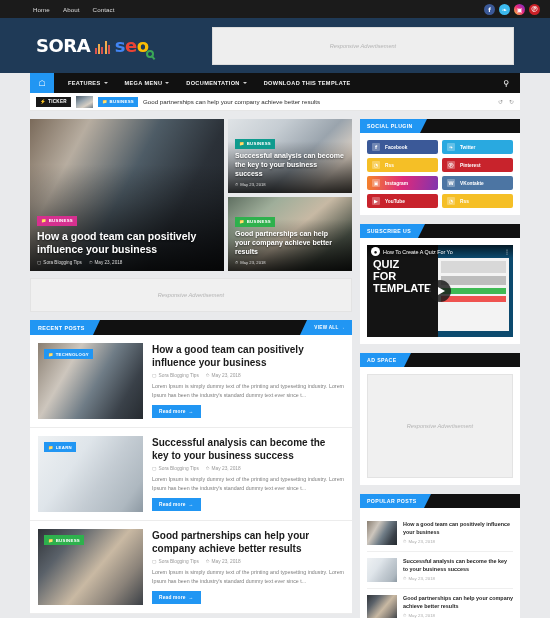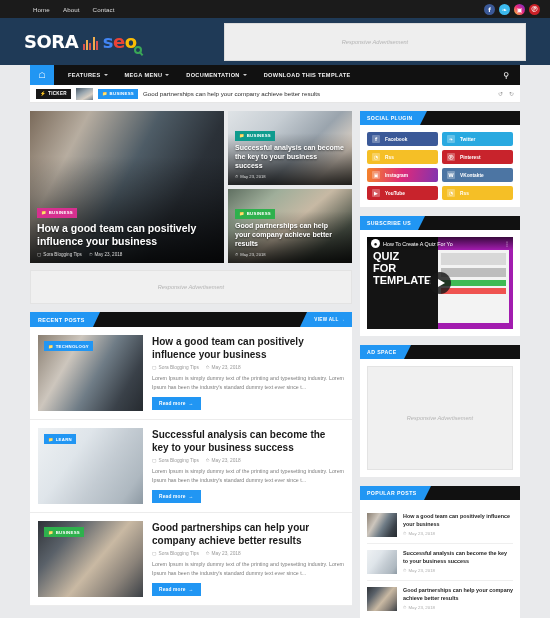--- a/index.html
+++ b/index.html
@@ -25,22 +25,22 @@
   .topbar-social { margin-left: auto; display: flex; gap: 4px; align-items: center; }
   .tsoc {
     width: 11px; height: 11px; border-radius: 50%;
     display: flex; align-items: center; justify-content: center;
     color: #fff; font-size: 6px; font-weight: bold;
     font-family: "DejaVu Sans", sans-serif;
   }
 
   
   .header {
-    background: #1f3a57; height: 47px;
-    display: flex; align-items: center; padding: 0 24px; justify-content: flex-end;
+    background: #1f3a57; height: 55px;
+    display: flex; align-items: center; padding: 0 36px; justify-content: flex-end;
   }
   .logo { display: flex; align-items: flex-end; gap: 2px; }
   .logo-sora {
     color: #fff; font-weight: 800; font-size: 18px;
     letter-spacing: -0.5px; font-family: "DejaVu Sans", sans-serif;
   }
   .logo-bars { display: flex; align-items: flex-end; gap: 1.2px; height: 14px; margin: 0 3px 2px 3px;}
   .logo-bars i { width: 2px; display: block; }
   .logo-seo {
     font-weight: 800; font-size: 18px; letter-spacing: -0.5px;
@@ -192,21 +192,21 @@
   .soc-btn {
     height: 14px; border-radius: 2px; display: flex; align-items: center;
     gap: 5px; padding: 0 5px; color: #fff; font-size: 4.8px; font-weight: bold;
   }
   .soc-ic {
     width: 8px; height: 8px; border-radius: 1px; background: rgba(255,255,255,.28);
     display: flex; align-items: center; justify-content: center; font-size: 5px;
     font-family: "DejaVu Sans", sans-serif;
   }
   .video {
-    height: 92px; background: #a21caf; position: relative; overflow: hidden;
+    height: 92px; background: #0c4a6e; position: relative; overflow: hidden;
     display: flex;
   }
   .vid-left { width: 50%; background: #141414; padding: 14px 6px 6px 6px; }
   .vid-left .qtxt { color:#fff; font-weight: 800; font-size: 11px; line-height: 1.08; }
   .vid-right { width: 50%; background: #f3f3f3; margin: 13px 4px 6px 0; padding: 3px;}
   .vid-q { background: #d8d8d8; height: 12px; margin-bottom: 3px; }
   .vid-a { background: #bdbdbd; height: 9px; margin-bottom: 3px; }
   .vid-green { background: #3fba54; height: 6px; margin-bottom: 2px; }
   .vid-red { background: #ef5350; height: 6px; }
   .vid-head {

